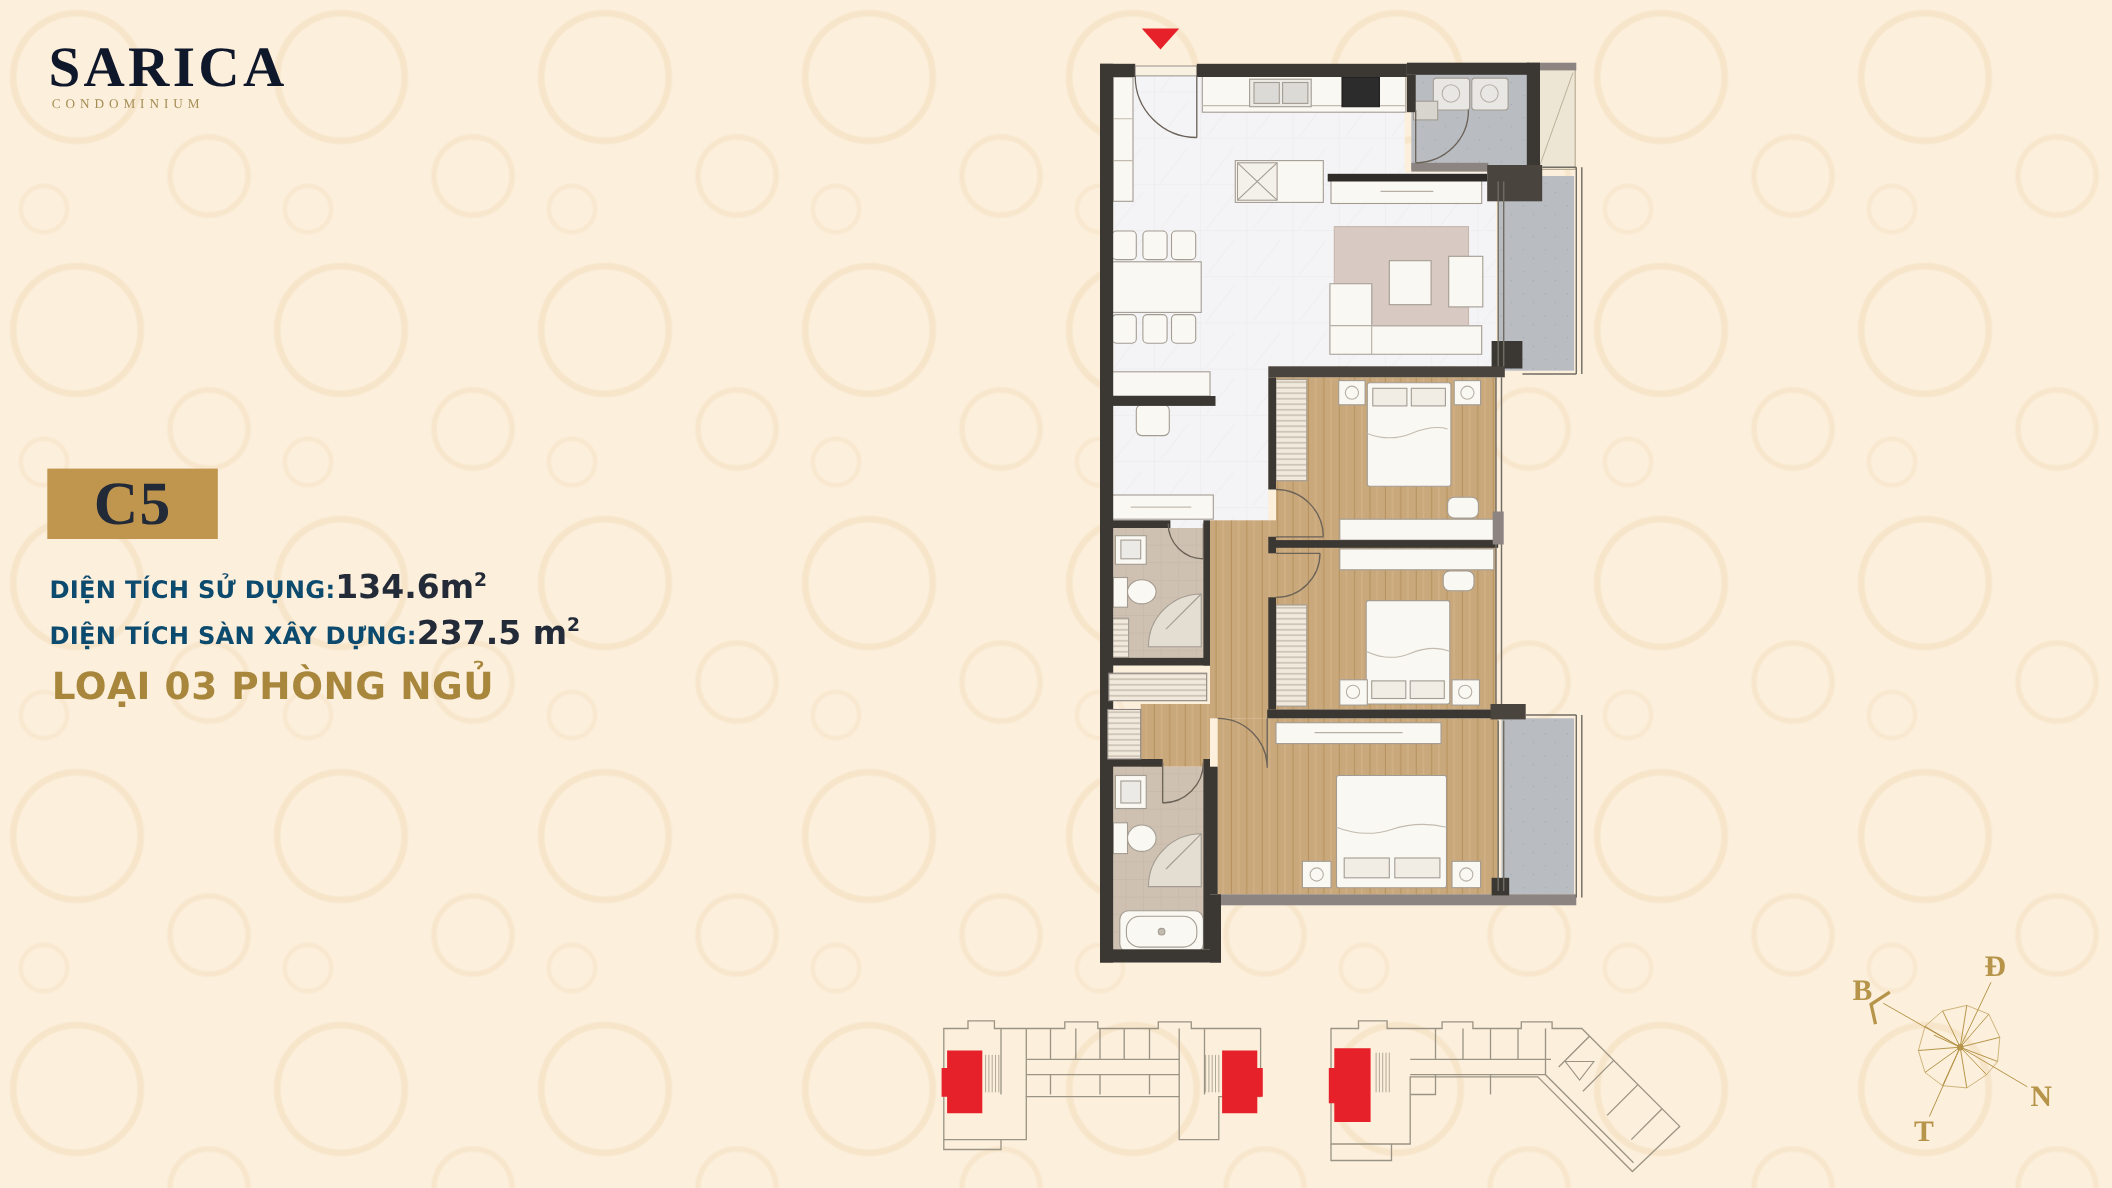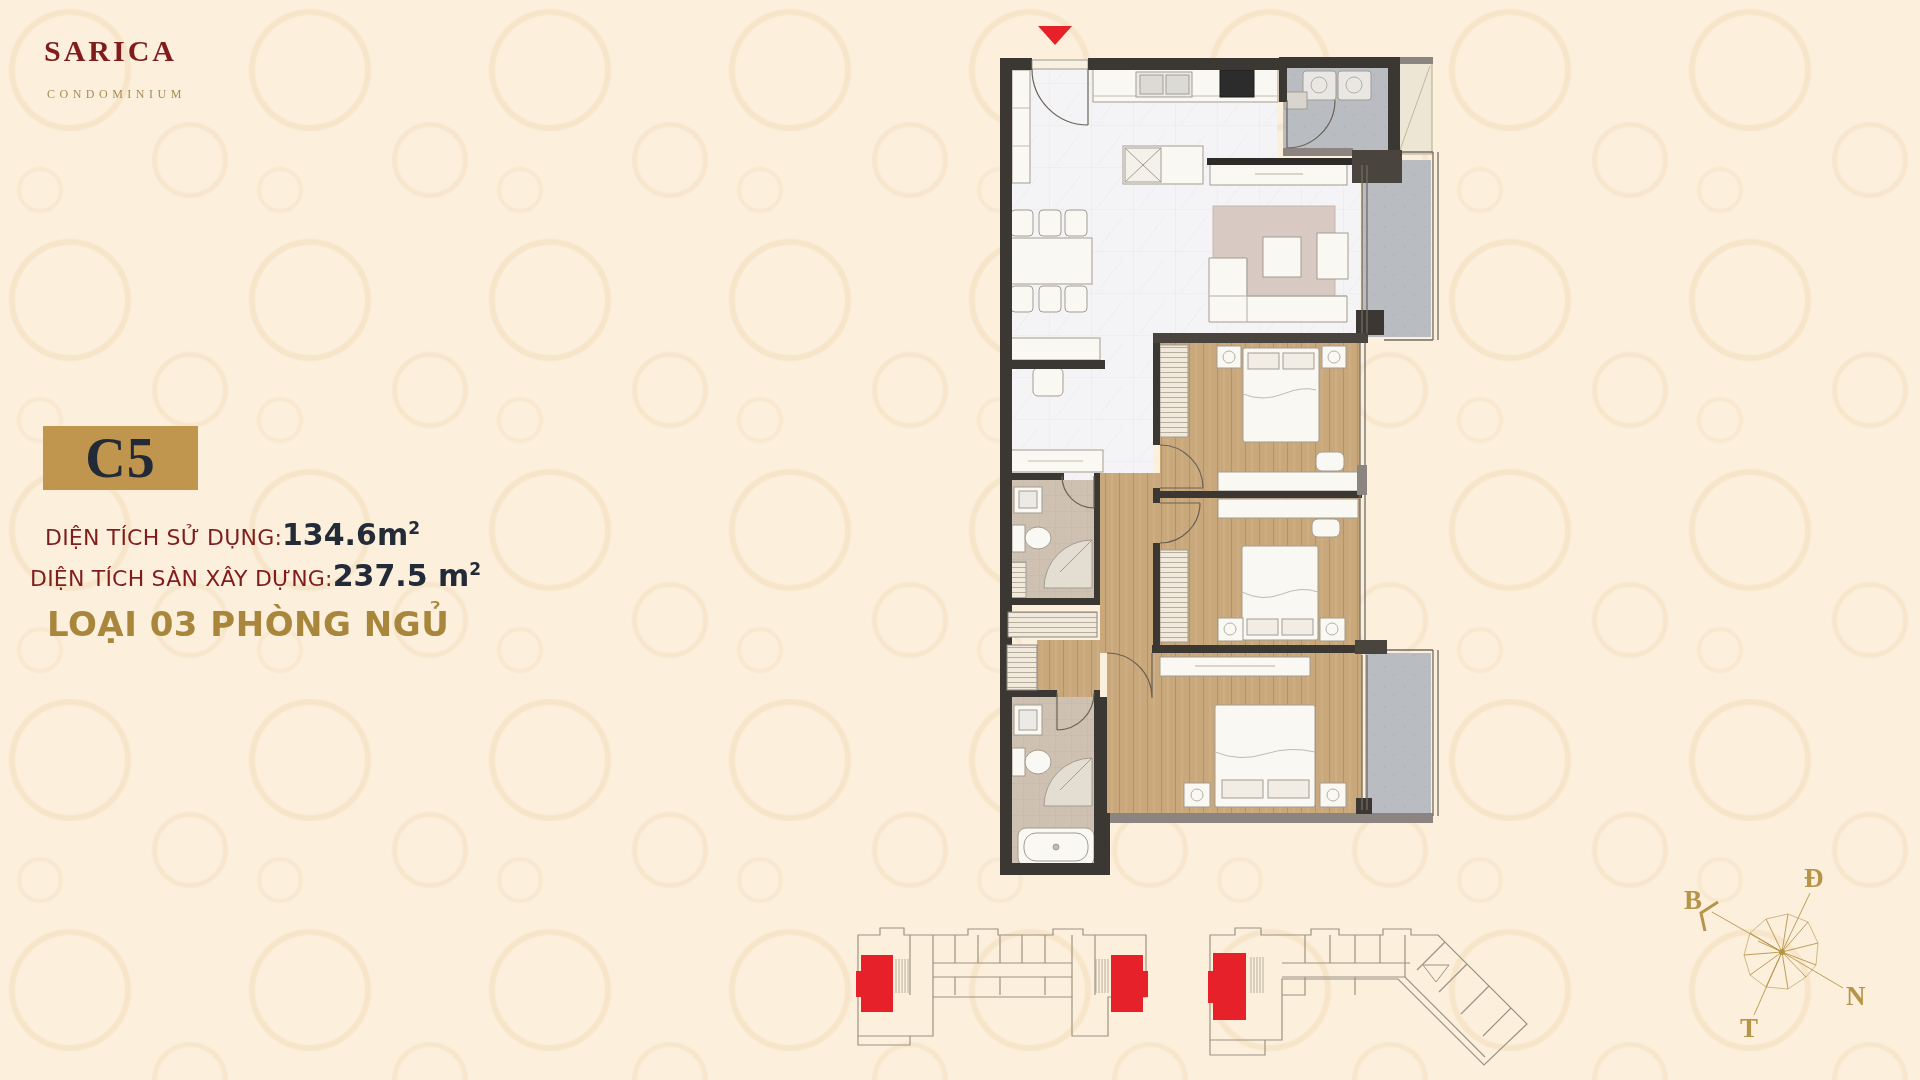--- a/index.html
+++ b/index.html
@@ -9,40 +9,40 @@
     background-image:
       radial-gradient(circle 70px at 70px 70px, rgba(236,206,160,0) 54px, rgba(236,206,160,.30) 56px, rgba(236,206,160,.30) 60px, rgba(236,206,160,0) 62px),
       radial-gradient(circle 46px at 190px 160px, rgba(236,206,160,0) 32px, rgba(236,206,160,.26) 34px, rgba(236,206,160,.26) 37px, rgba(236,206,160,0) 39px),
       radial-gradient(circle 30px at 40px 190px, rgba(236,206,160,0) 18px, rgba(236,206,160,.22) 20px, rgba(236,206,160,.22) 22px, rgba(236,206,160,0) 24px);
     background-size:240px 230px;
     font-family:"DejaVu Sans", sans-serif;
   }
   .abs{position:absolute;}
   .brand-name{
     left:44px;top:36px;font-family:"Liberation Serif", serif;font-weight:700;
-    font-size:30px;letter-spacing:3px;color:#7f1d1d;line-height:1;
+    font-size:52px;letter-spacing:3px;color:#0f172a;line-height:1;
   }
   .brand-tagline{
     left:47px;top:88px;font-family:"Liberation Serif", serif;font-weight:400;
     font-size:12px;letter-spacing:4.5px;color:#a58e55;line-height:1;
   }
   .unit-box{
     left:43px;top:426px;width:155px;height:64px;background:#c0964f;
     display:flex;align-items:center;justify-content:center;
   }
   .unit-box span{
     font-family:"Liberation Serif", serif;font-weight:700;font-size:56px;
     color:#222937;line-height:1;letter-spacing:1px;
   }
   .spec-line{display:flex;align-items:baseline;white-space:pre;}
-  .spec-line .lbl{font-weight:400;font-size:22px;color:#7f1d1d;letter-spacing:0.2px;}
+  .spec-line .lbl{font-weight:700;font-size:22px;color:#0c4a6e;letter-spacing:0.2px;}
   .spec-line .val{font-weight:700;font-size:30px;color:#242b38;}
   .spec-line sup{font-size:17px;font-weight:700;color:#242b38;}
   .spec1{left:45px;top:517px;}
-  .spec2{left:30px;top:558px;}
+  .spec2{left:45px;top:558px;}
   .type-line{
     left:47px;top:604px;font-weight:700;font-size:34px;color:#a8873d;letter-spacing:0.5px;
   }
   svg text.compass-letter{
     font-family:"Liberation Serif", serif;font-weight:700;font-size:27px;fill:#b6954a;
   }
 </style>
 </head>
 <body>
 

